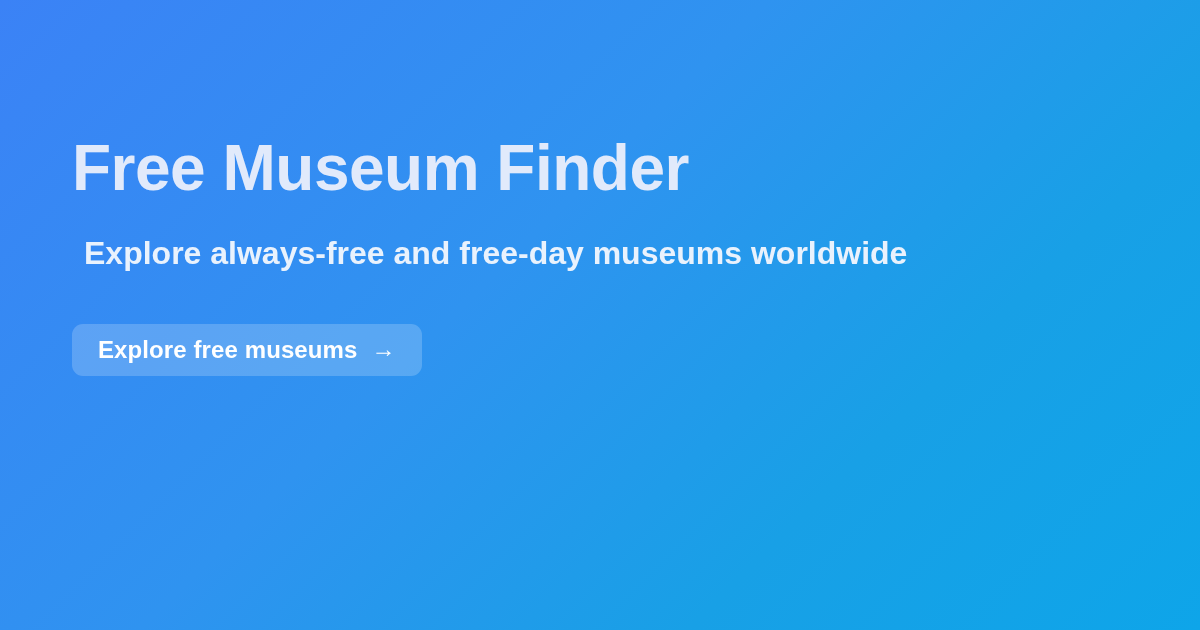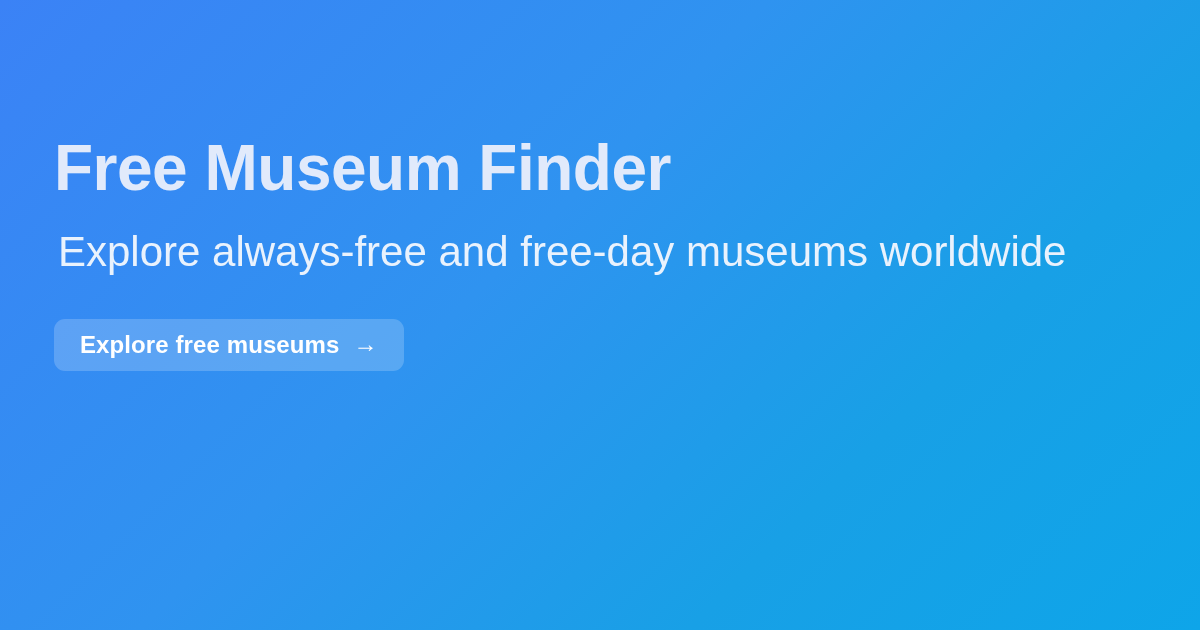--- a/index.html
+++ b/index.html
@@ -20,40 +20,40 @@
     width: 1200px;
     height: 630px;
     box-sizing: border-box;
     background: linear-gradient(135deg, #3b82f6 0%, #2f93f0 42%, #18a0e6 72%, #0ea5e9 100%);
     display: block;
     overflow: hidden;
   }
 
   .hero-content {
     position: absolute;
-    left: 54px;
+    left: 72px;
     top: 136px;
     width: 1060px;
   }
 
   .hero-title {
     margin: 0;
     font-size: 64px;
     font-weight: 700;
     line-height: 1.0;
     letter-spacing: -0.5px;
     color: #e1eafb;
     white-space: nowrap;
   }
 
   .hero-subtitle {
-    margin: 4px;
+    margin: 12px;
     padding-top: 24px;
-    font-size: 42px;
-    font-weight: 400;
+    font-size: 32px;
+    font-weight: 700;
     line-height: 1.12;
     letter-spacing: 0px;
     color: #e9f2fd;
     white-space: nowrap;
   }
 
   .cta-wrap {
     padding-top: 40px;
   }
 

